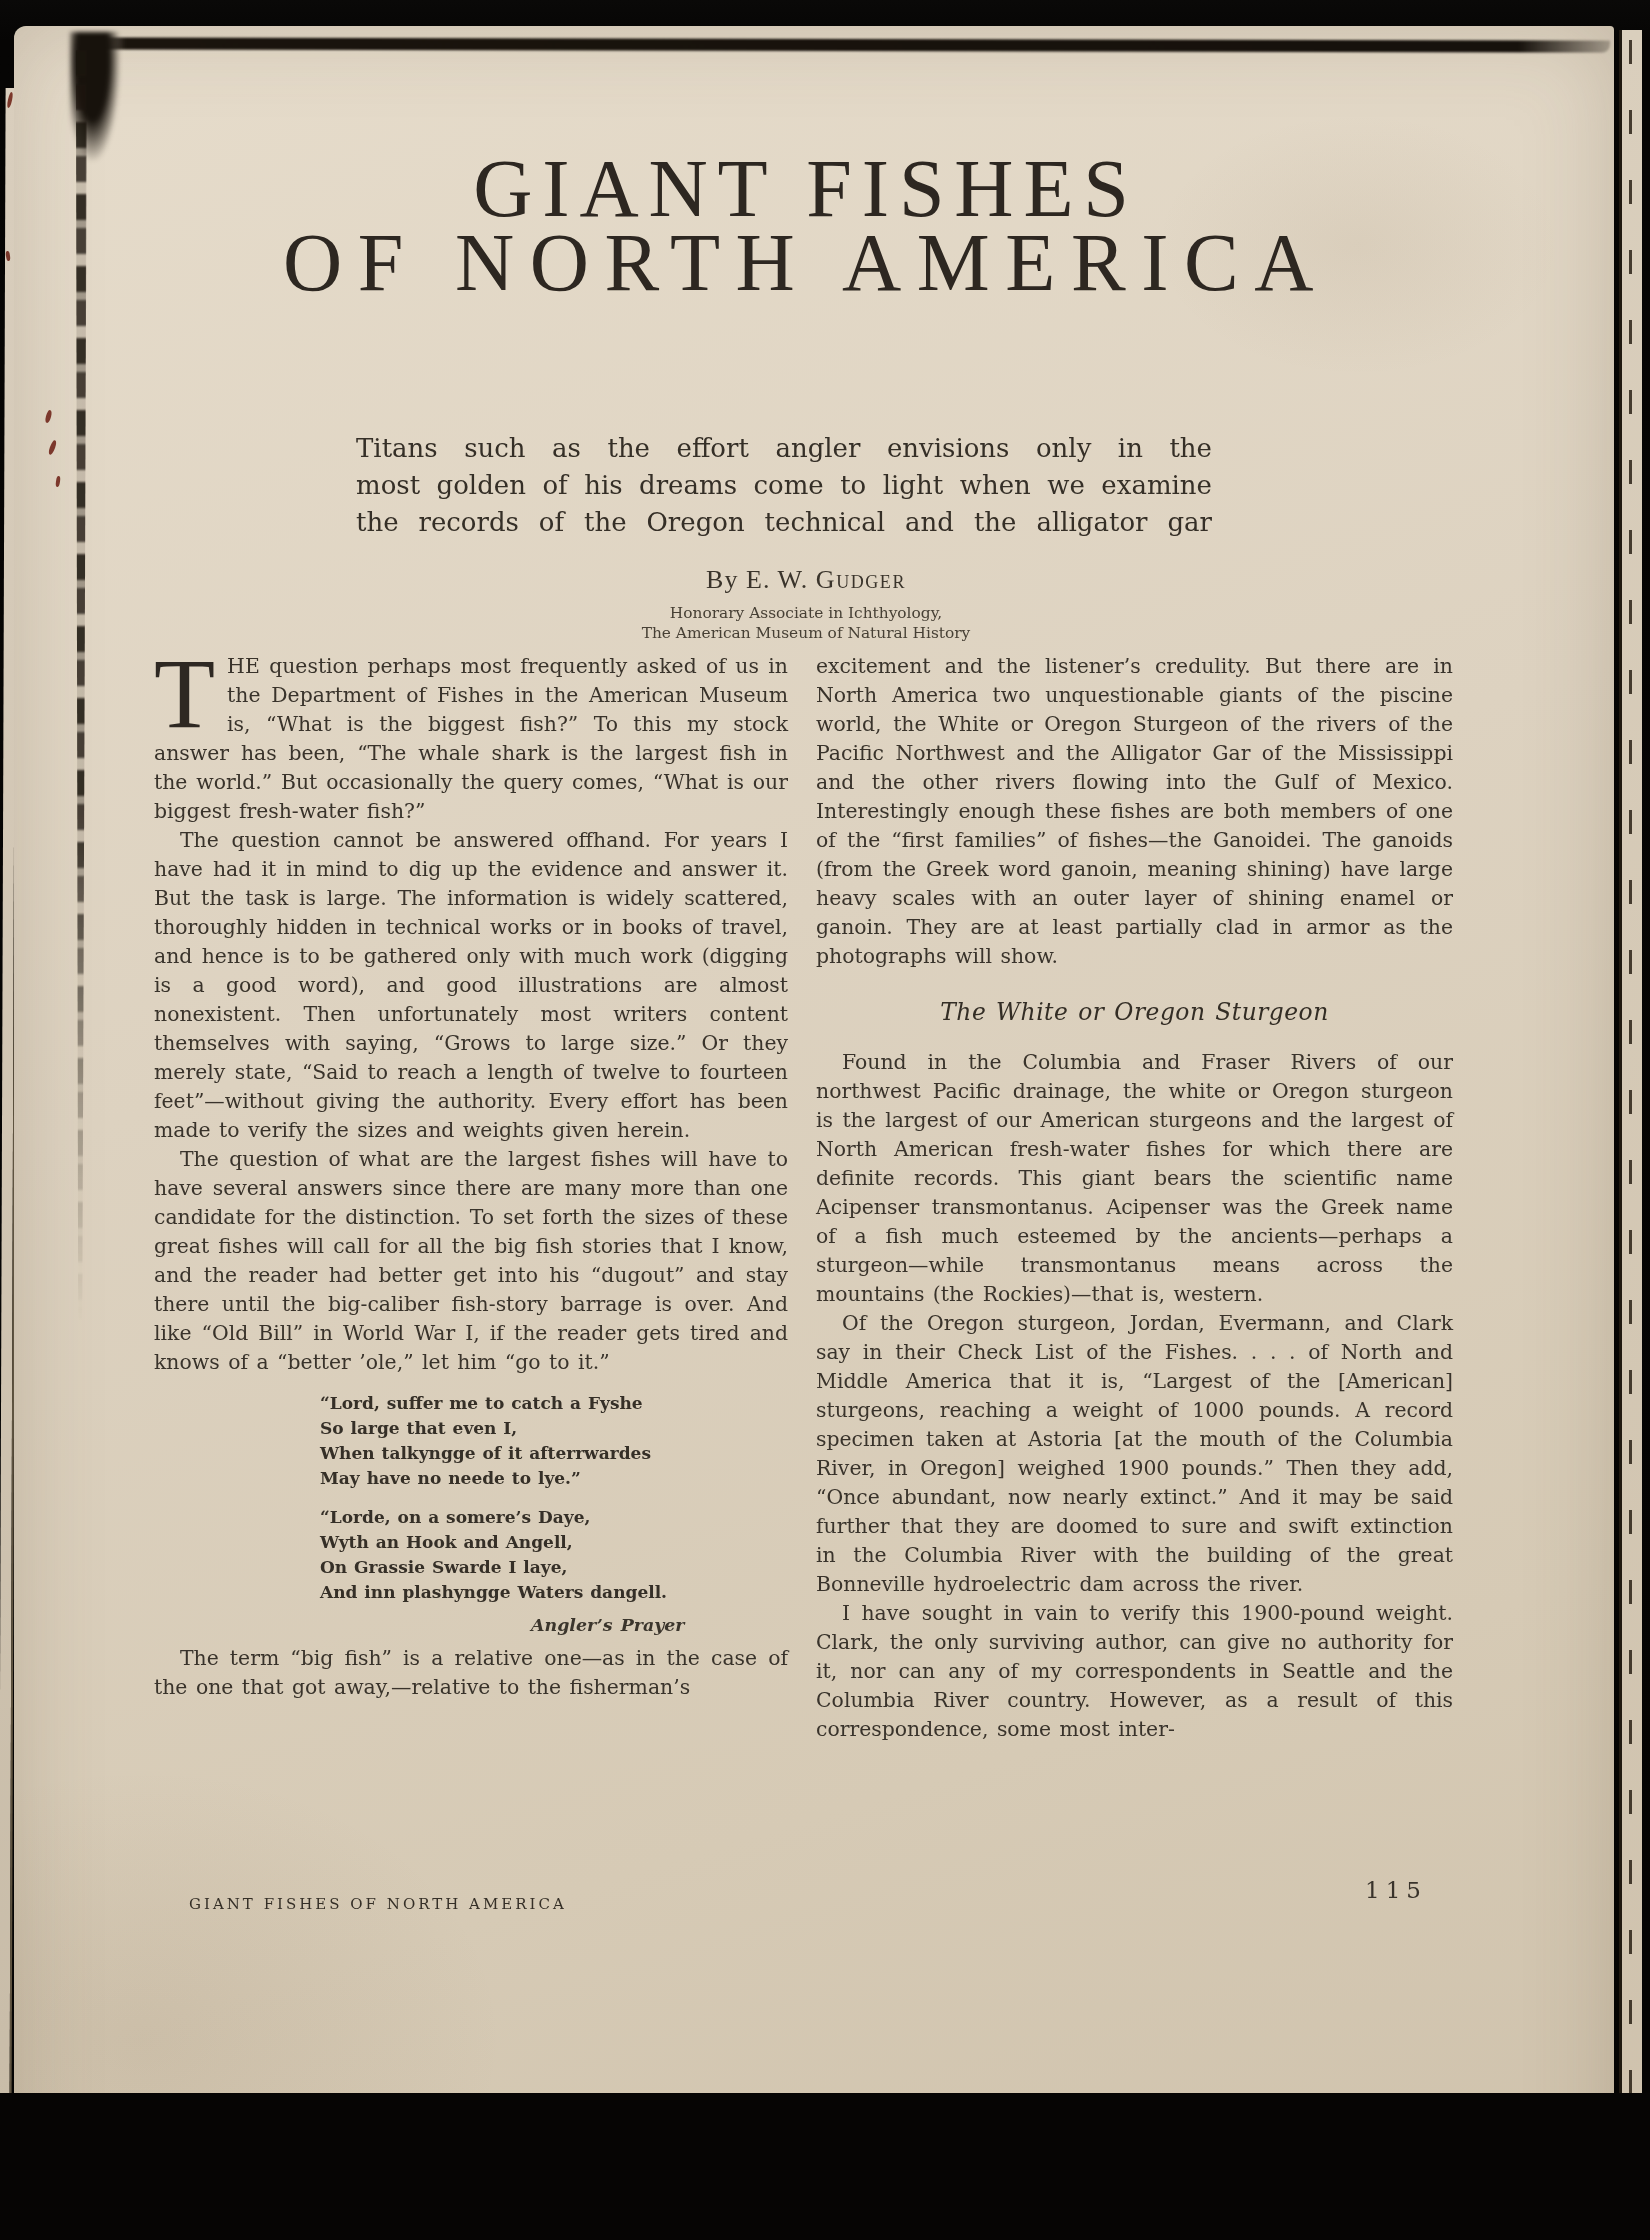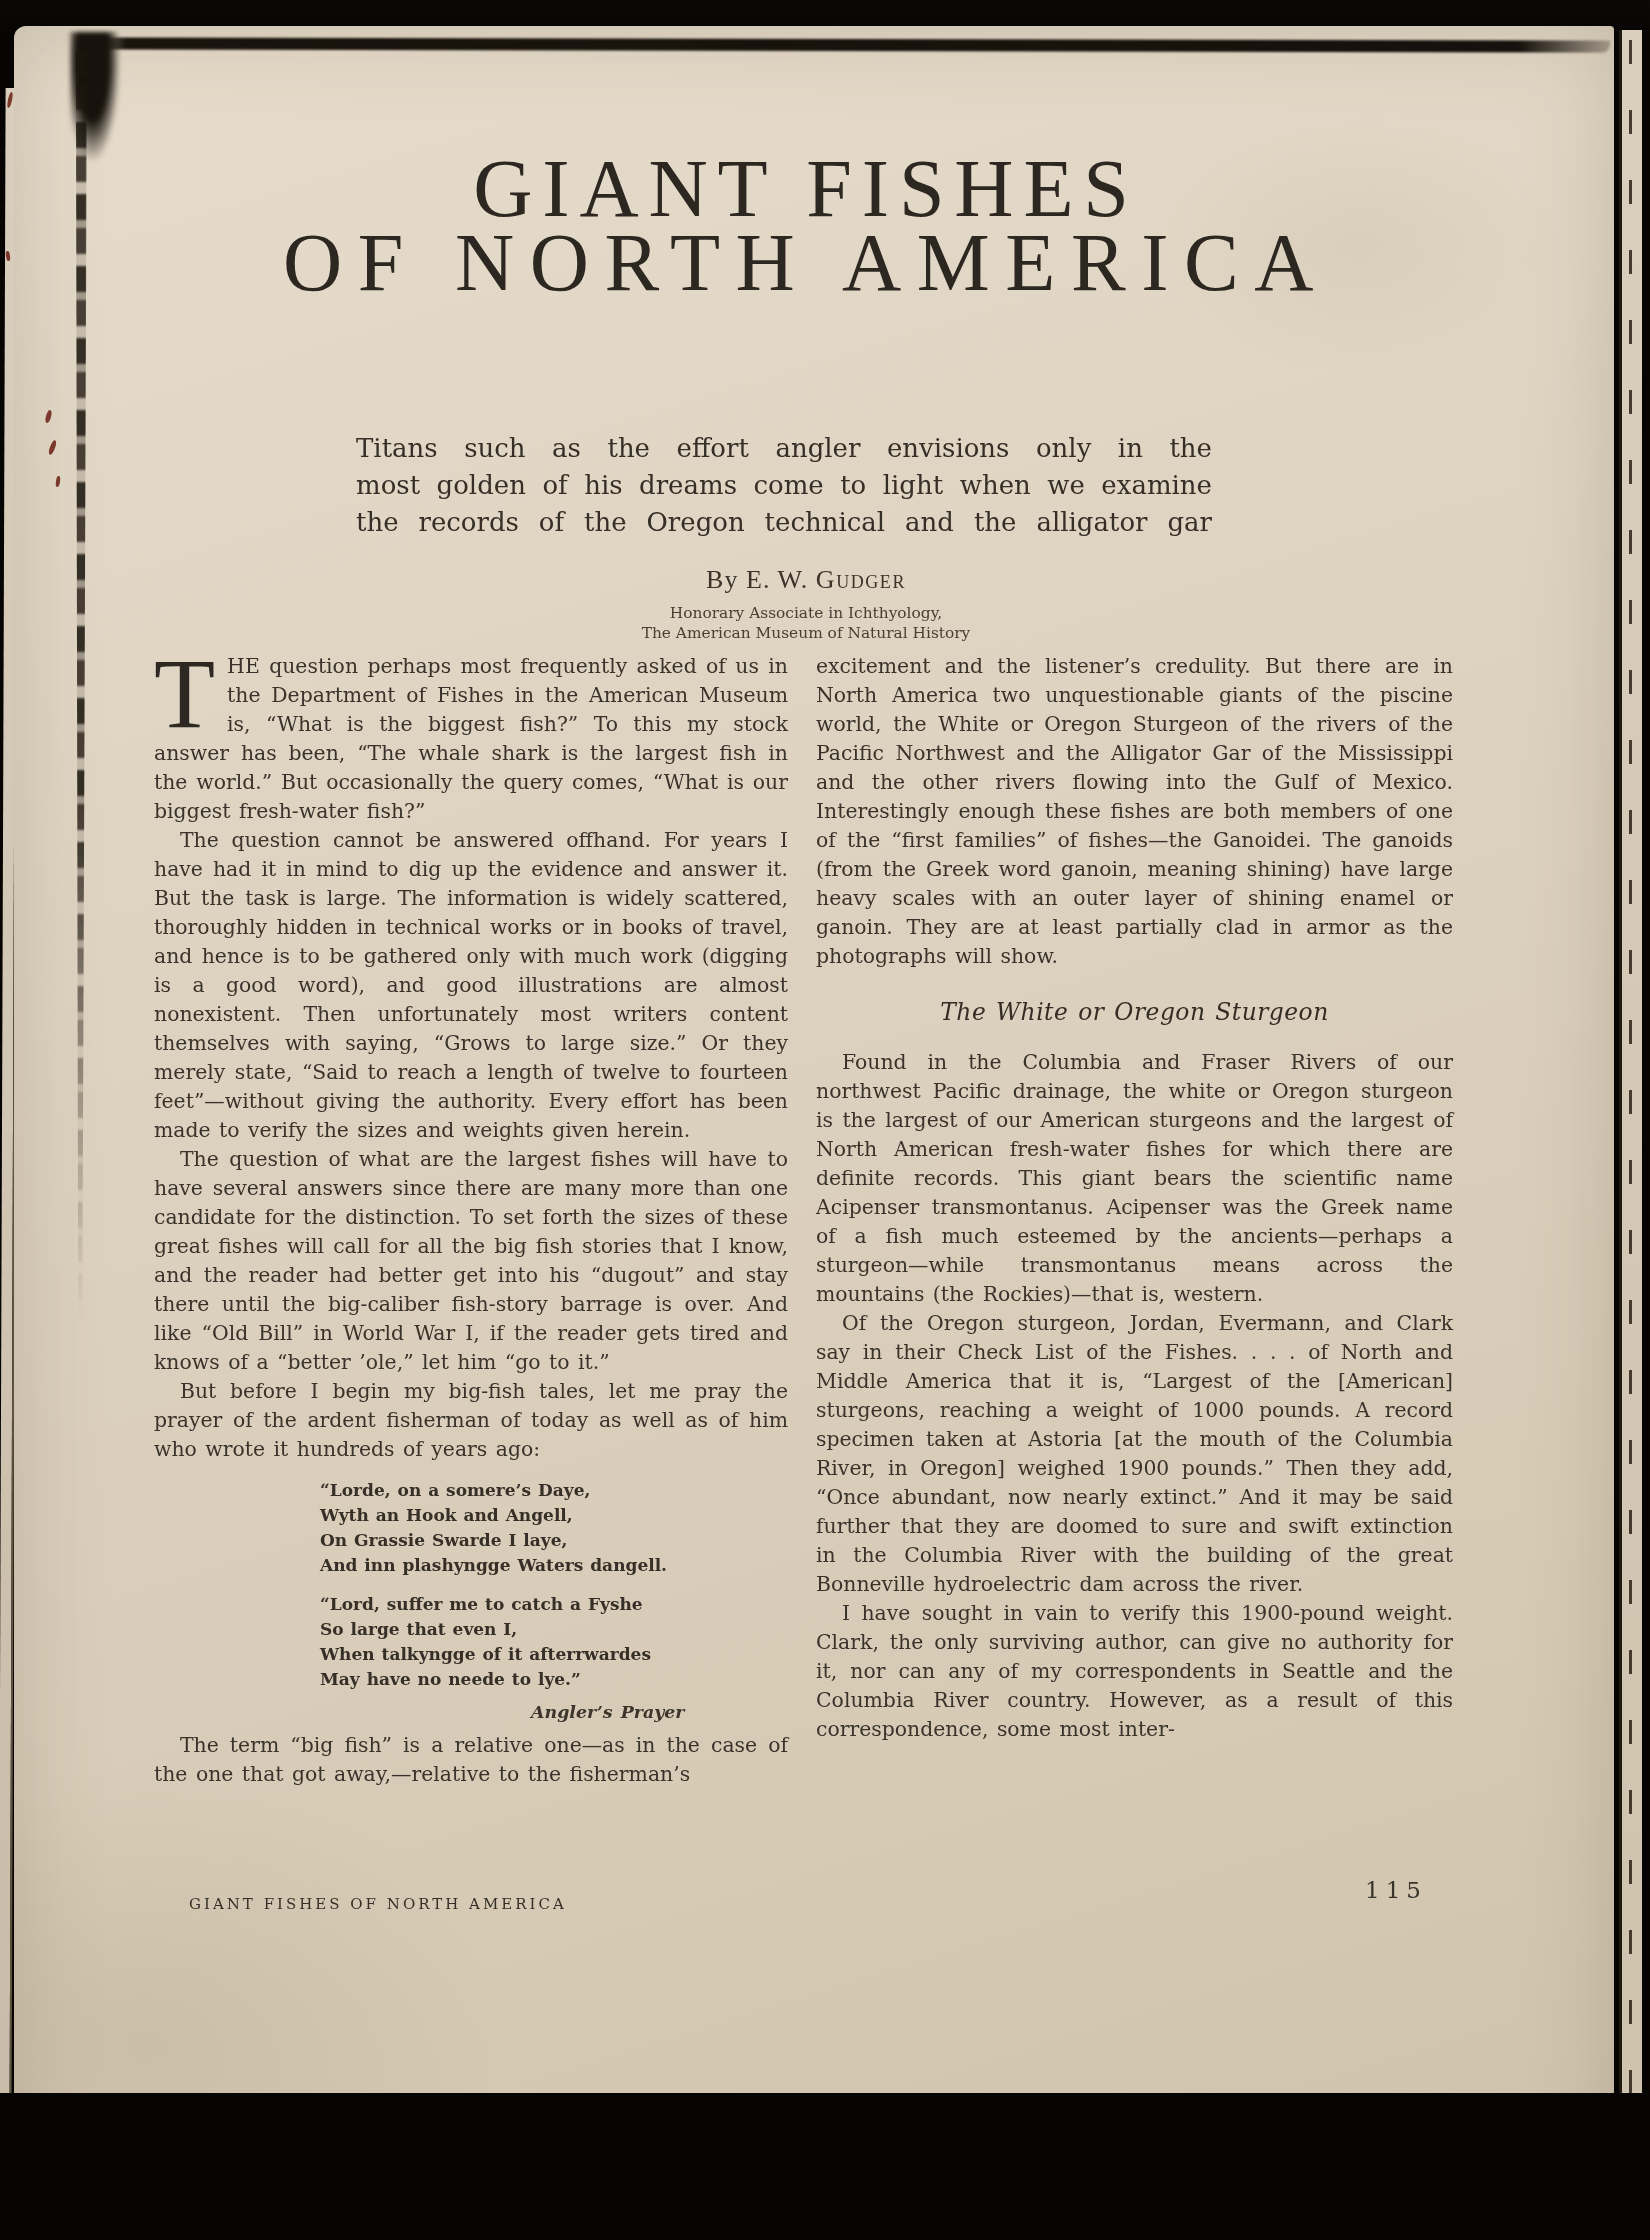--- a/index.html
+++ b/index.html
@@ -112,32 +112,31 @@
 
     <div class="affiliation">
       <div>Honorary Associate in Ichthyology,</div>
       <div>The American Museum of Natural History</div>
     </div>
 
     <div class="col col-left" id="col-left">
         <p class="body-para no-indent"><span class="drop-cap">T</span><span>HE question perhaps most frequently asked of us in the Department of Fishes in the American Museum is, “What is the biggest fish?” To this my stock answer has been, “The whale shark is the largest fish in the world.” But occasionally the query comes, “What is our biggest fresh-water fish?”</span></p>
         <p class="body-para"><span>The question cannot be answered offhand. For years I have had it in mind to dig up the evidence and answer it. But the task is large. The information is widely scattered, thoroughly hidden in technical works or in books of travel, and hence is to be gathered only with much work (digging is a good word), and good illustrations are almost nonexistent. Then unfortunately most writers content themselves with saying, “Grows to large size.” Or they merely state, “Said to reach a length of twelve to fourteen feet”—without giving the authority. Every effort has been made to verify the sizes and weights given herein.</span></p>
         <p class="body-para"><span>The question of what are the largest fishes will have to have several answers since there are many more than one candidate for the distinction. To set forth the sizes of these great fishes will call for all the big fish stories that I know, and the reader had better get into his “dugout” and stay there until the big-caliber fish-story barrage is over. And like “Old Bill” in World War I, if the reader gets tired and knows of a “better ’ole,” let him “go to it.”</span></p>
-        <p class="body-para"><span>But before I begin my big-fish tales, let me pray the prayer of the ardent fisherman of today as well as of him who wrote it hundreds of years ago:</span></p>
+        <div class="verse">
+          <div class="verse-line">“Lord, suffer me to catch a Fyshe</div>
+          <div class="verse-line">So large that even I,</div>
+          <div class="verse-line">When talkyngge of it afterrwardes</div>
+          <div class="verse-line">May have no neede to lye.”</div>
+        </div>
         <div class="verse">
           <div class="verse-line">“Lorde, on a somere’s Daye,</div>
           <div class="verse-line">Wyth an Hook and Angell,</div>
           <div class="verse-line">On Grassie Swarde I laye,</div>
           <div class="verse-line">And inn plashyngge Waters dangell.</div>
-        </div>
-        <div class="verse">
-          <div class="verse-line">“Lord, suffer me to catch a Fyshe</div>
-          <div class="verse-line">So large that even I,</div>
-          <div class="verse-line">When talkyngge of it afterrwardes</div>
-          <div class="verse-line">May have no neede to lye.”</div>
         </div>
         <div class="attribution">Angler’s Prayer</div>
         <p class="body-para"><span>The term “big fish” is a relative one—as in the case of the one that got away,—relative to the fisherman’s</span></p>
       </div>
     <div class="col col-right" id="col-right">
         <p class="body-para no-indent"><span>excitement and the listener’s credulity. But there are in North America two unquestionable giants of the piscine world, the White or Oregon Sturgeon of the rivers of the Pacific Northwest and the Alligator Gar of the Mississippi and the other rivers flowing into the Gulf of Mexico. Interestingly enough these fishes are both members of one of the “first families” of fishes—the Ganoidei. The ganoids (from the Greek word </span><span class="it">ganoin</span><span>, meaning shining) have large heavy scales with an outer layer of shining enamel or ganoin. They are at least partially clad in armor as the photographs will show.</span></p>
         <div class="section-heading">The White or Oregon Sturgeon</div>
         <p class="body-para"><span>Found in the Columbia and Fraser Rivers of our northwest Pacific drainage, the white or Oregon sturgeon is the largest of our American sturgeons and the largest of North American fresh-water fishes for which there are definite records. This giant bears the scientific name </span><span class="it">Acipenser transmontanus. Acipenser</span><span> was the Greek name of a fish much esteemed by the ancients—perhaps a sturgeon—while </span><span class="it">transmontanus</span><span> means across the mountains (the Rockies)—that is, western.</span></p>
         <p class="body-para"><span>Of the Oregon sturgeon, Jordan, Evermann, and Clark say in their </span><span class="it">Check List of the Fishes. . . . of North and Middle America</span><span> that it is, “Largest of the [American] sturgeons, reaching a weight of 1000 pounds. A record specimen taken at Astoria [at the mouth of the Columbia River, in Oregon] weighed 1900 pounds.” Then they add, “Once abundant, now nearly extinct.” And it may be said further that they are doomed to sure and swift extinction in the Columbia River with the building of the great Bonneville hydroelectric dam across the river.</span></p>
         <p class="body-para"><span>I have sought in vain to verify this 1900-pound weight. Clark, the only surviving author, can give no authority for it, nor can any of my correspondents in Seattle and the Columbia River country. However, as a result of this correspondence, some most inter-</span></p>

